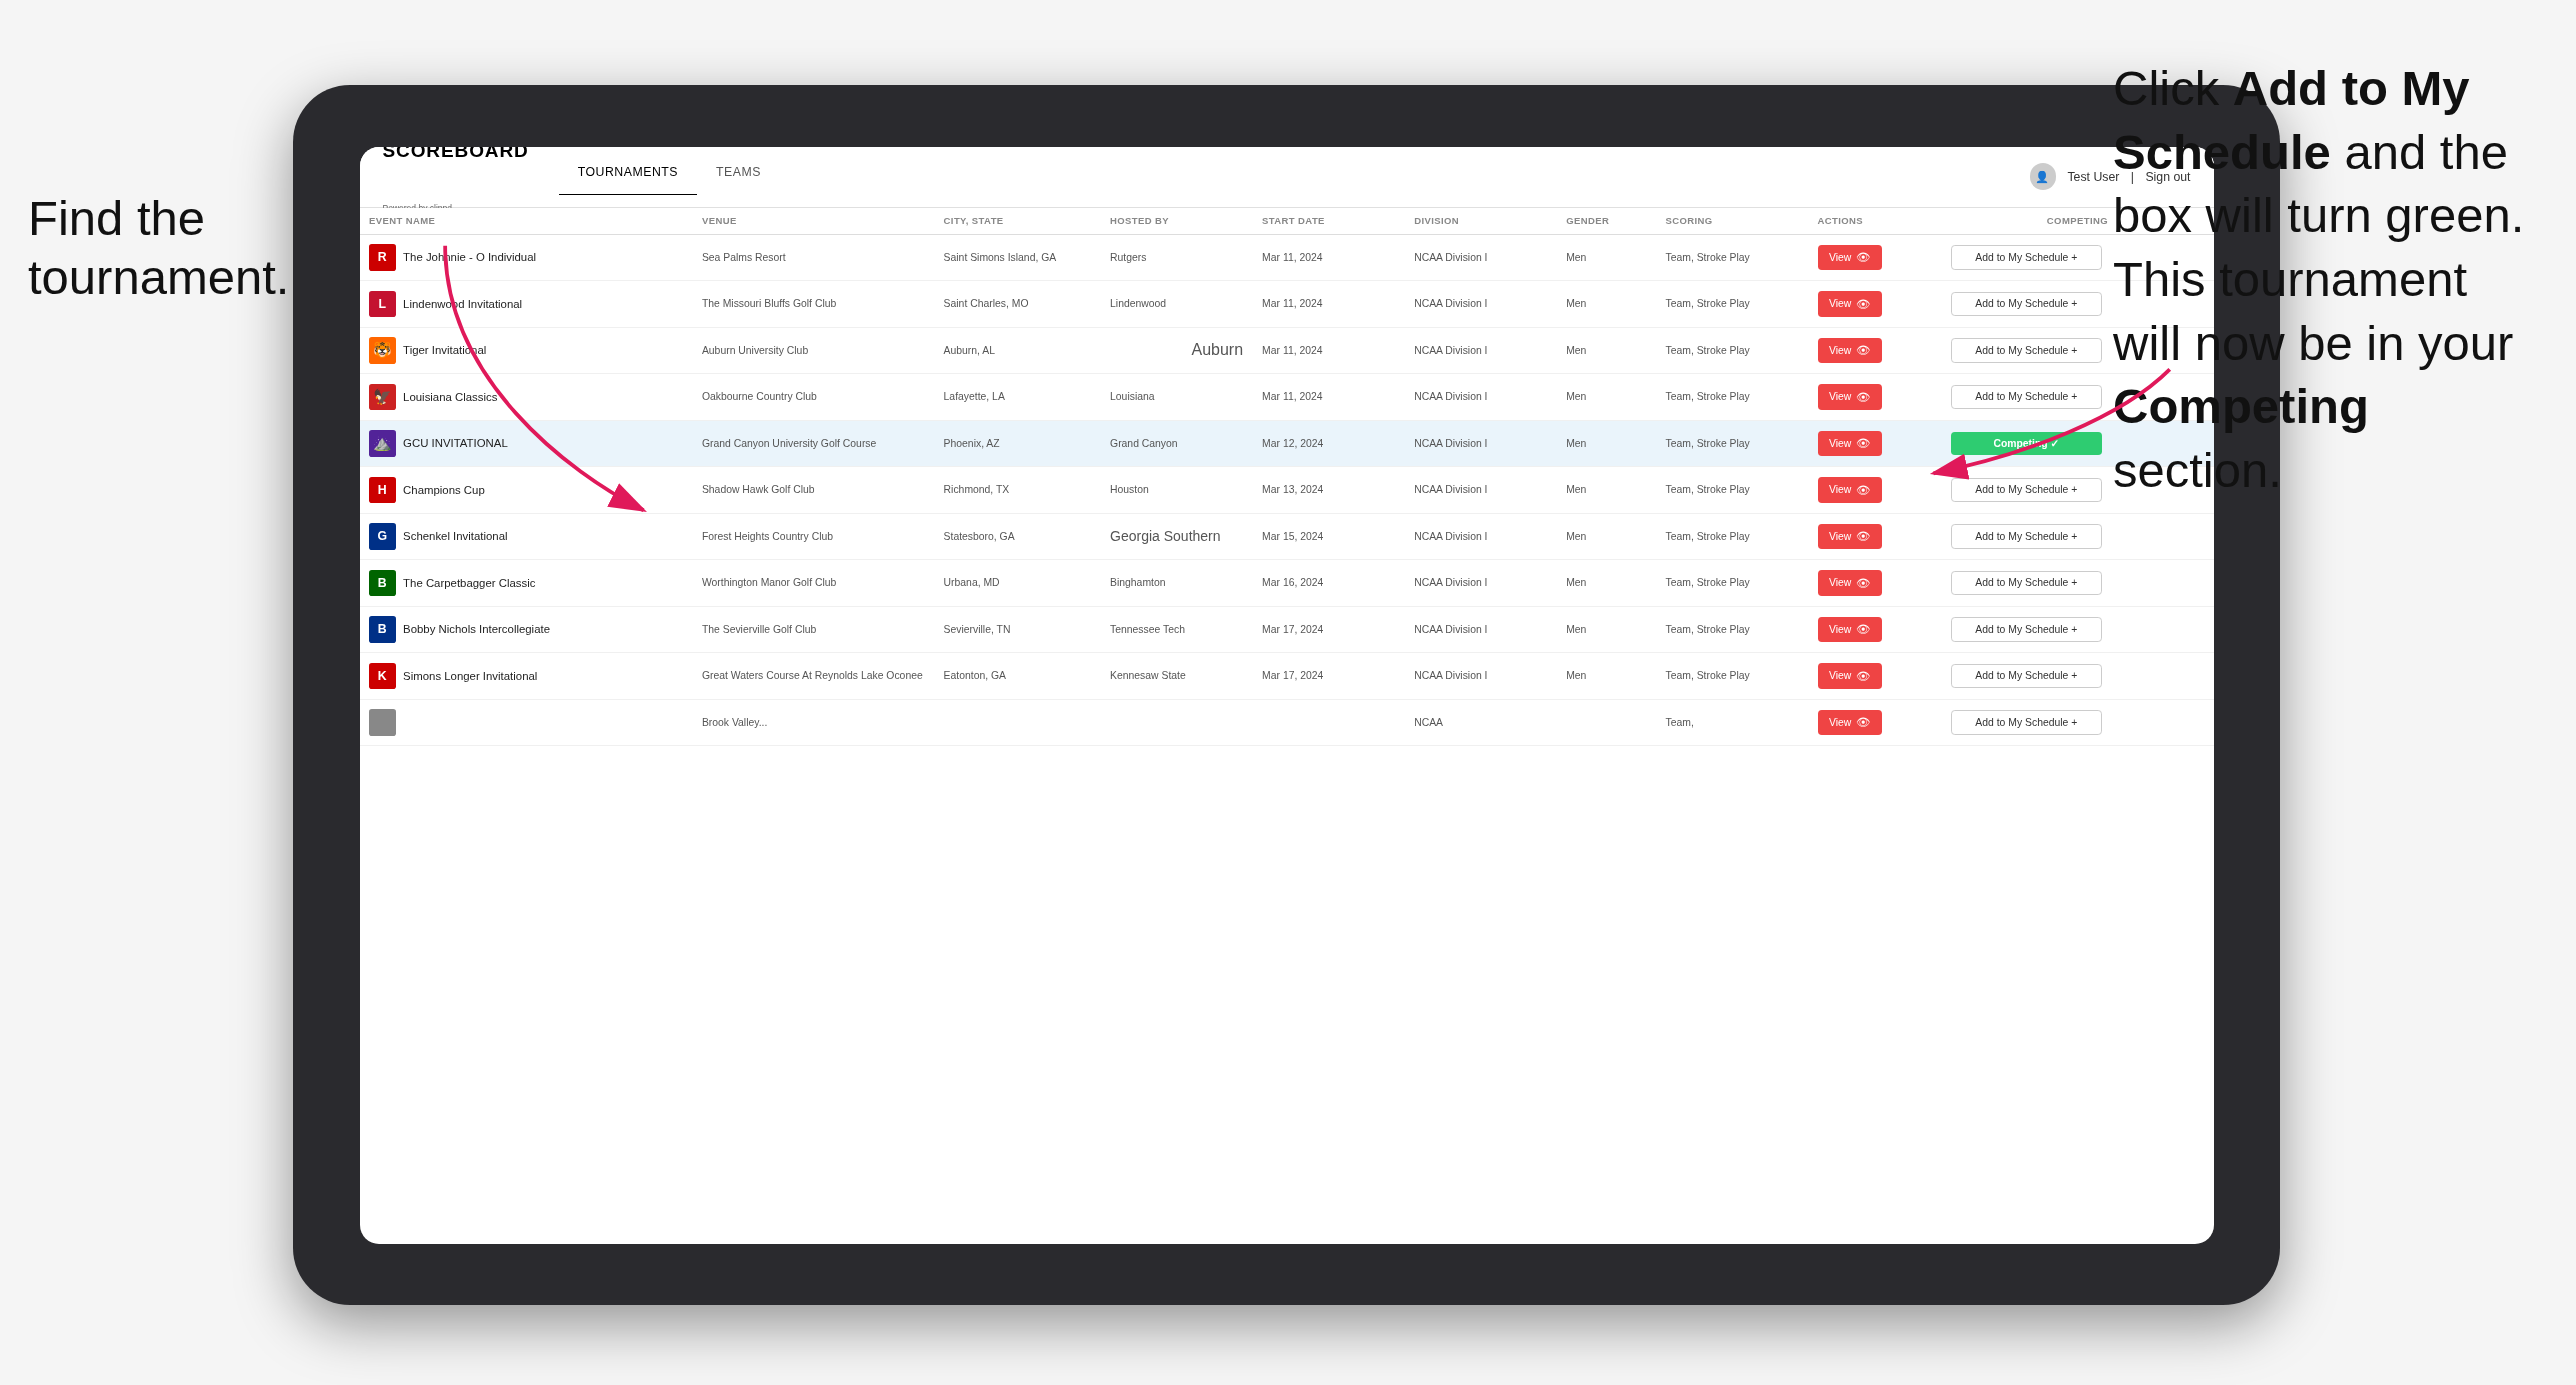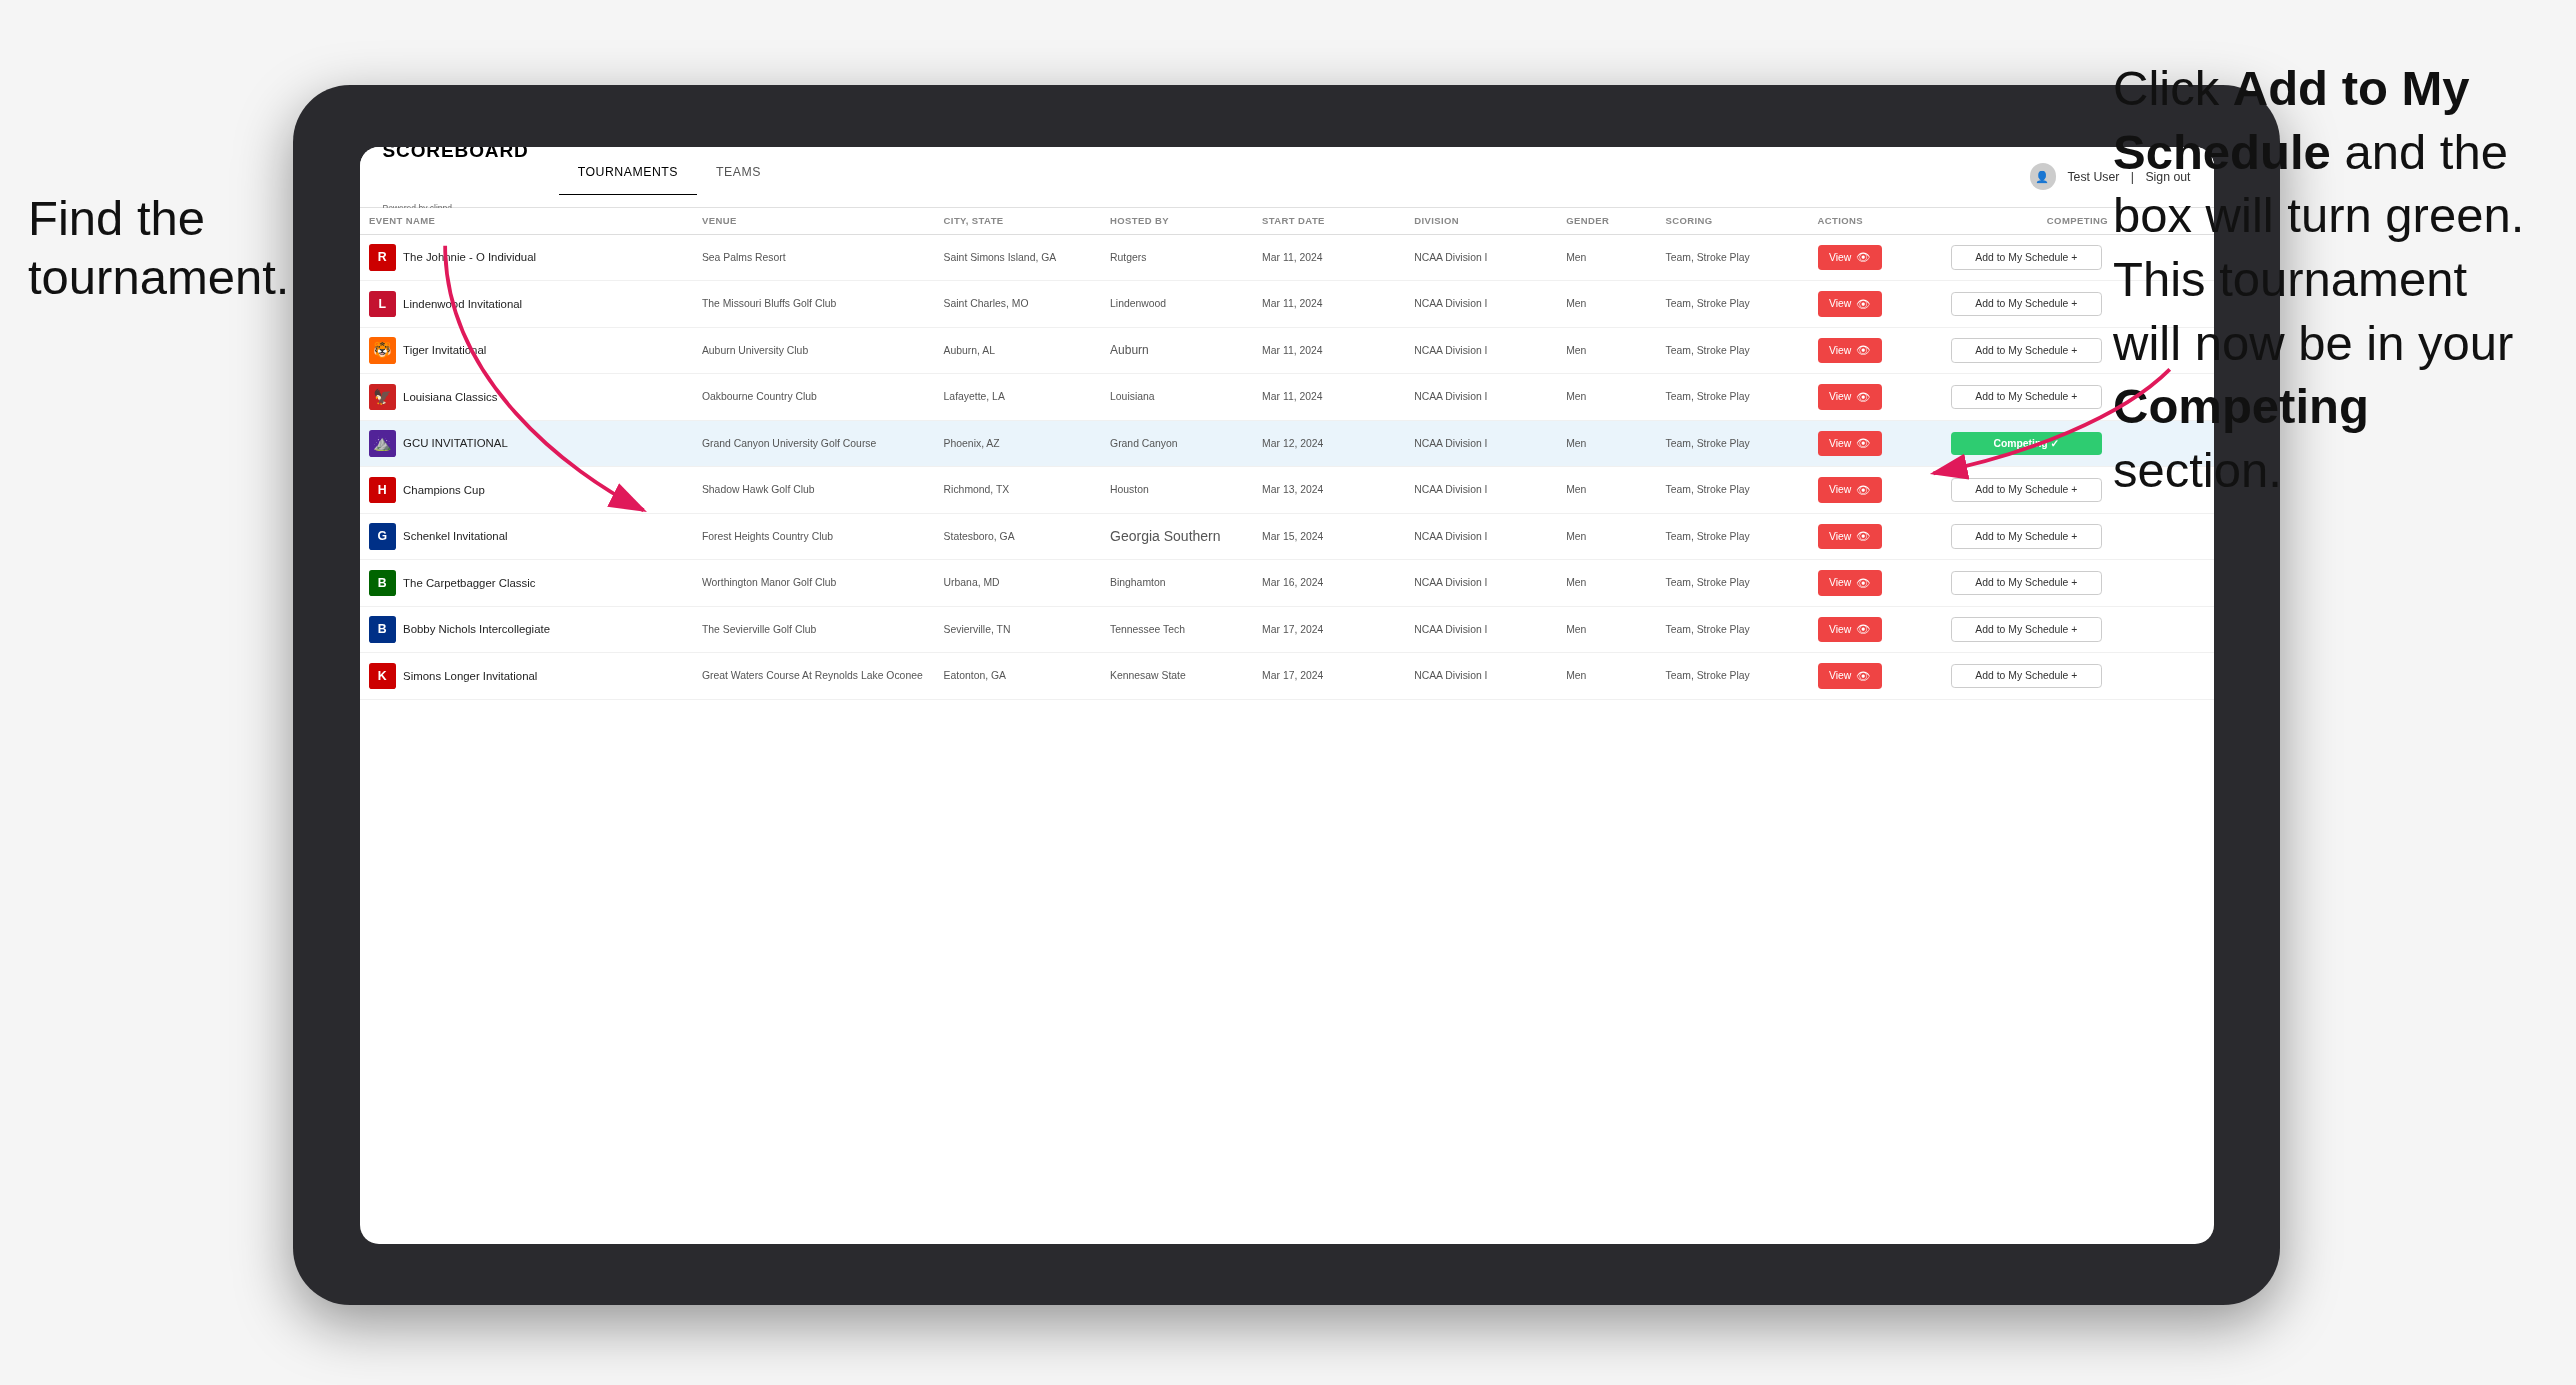--- a/index.html
+++ b/index.html
@@ -361,21 +361,21 @@
     <td class="col-event">
       <div class="event-name-cell">
         <div class="team-logo" style="background:#ff6600; color:#fff; font-size:15px">
           🐯
         </div>
         <span class="event-name-text">Tiger Invitational</span>
       </div>
     </td>
     <td class="col-venue" style="font-size:10.4px; color:#555;">Auburn University Club</td>
     <td class="col-city" style="font-size:10.4px; color:#555;">Auburn, AL</td>
-    <td class="col-hosted" style="font-size:12px; color:#555;">Auburn</td>
+    <td class="col-hosted" style="font-size:16px; color:#555;text-align:right;">Auburn</td>
     <td class="col-date" style="font-size:10.4px; color:#555;">Mar 11, 2024</td>
     <td class="col-division" style="font-size:10.4px; color:#555;">NCAA Division I</td>
     <td class="col-gender" style="font-size:10.4px; color:#555;">Men</td>
     <td class="col-scoring" style="font-size:10.4px; color:#555;">Team, Stroke Play</td>
     <td class="col-actions">
       <button class="view-btn">
         View <span class="eye-icon">👁</span>
       </button>
     </td>
     <td class="col-competing" style="text-align:center;">
@@ -541,20 +541,45 @@
         <span class="event-name-text">Simons Longer Invitational</span>
       </div>
     </td>
     <td class="col-venue" style="font-size:10.4px; color:#555;">Great Waters Course At Reynolds Lake Oconee</td>
     <td class="col-city" style="font-size:10.4px; color:#555;">Eatonton, GA</td>
     <td class="col-hosted" style="font-size:10.4px; color:#555;">Kennesaw State</td>
     <td class="col-date" style="font-size:10.4px; color:#555;">Mar 17, 2024</td>
     <td class="col-division" style="font-size:10.4px; color:#555;">NCAA Division I</td>
     <td class="col-gender" style="font-size:10.4px; color:#555;">Men</td>
     <td class="col-scoring" style="font-size:10.4px; color:#555;">Team, Stroke Play</td>
+    <td class="col-actions">
+      <button class="view-btn">
+        View <span class="eye-icon">👁</span>
+      </button>
+    </td>
+    <td class="col-competing" style="text-align:center;">
+      <button class="add-schedule-btn">Add to My Schedule +</button>
+    </td>
+  </tr>
+            <tr>
+    <td class="col-event">
+      <div class="event-name-cell">
+        <div class="team-logo" style="background:#888; color:#fff; font-size:12.3px">
+          
+        </div>
+        <span class="event-name-text"></span>
+      </div>
+    </td>
+    <td class="col-venue" style="font-size:10.4px; color:#555;">Brook Valley...</td>
+    <td class="col-city" style="font-size:10.4px; color:#555;"></td>
+    <td class="col-hosted" style="font-size:10.4px; color:#555;"></td>
+    <td class="col-date" style="font-size:10.4px; color:#555;"></td>
+    <td class="col-division" style="font-size:10.4px; color:#555;">NCAA</td>
+    <td class="col-gender" style="font-size:10.4px; color:#555;"></td>
+    <td class="col-scoring" style="font-size:10.4px; color:#555;">Team,</td>
     <td class="col-actions">
       <button class="view-btn">
         View <span class="eye-icon">👁</span>
       </button>
     </td>
     <td class="col-competing" style="text-align:center;">
       <button class="add-schedule-btn">Add to My Schedule +</button>
     </td>
   </tr>
           </tbody>

